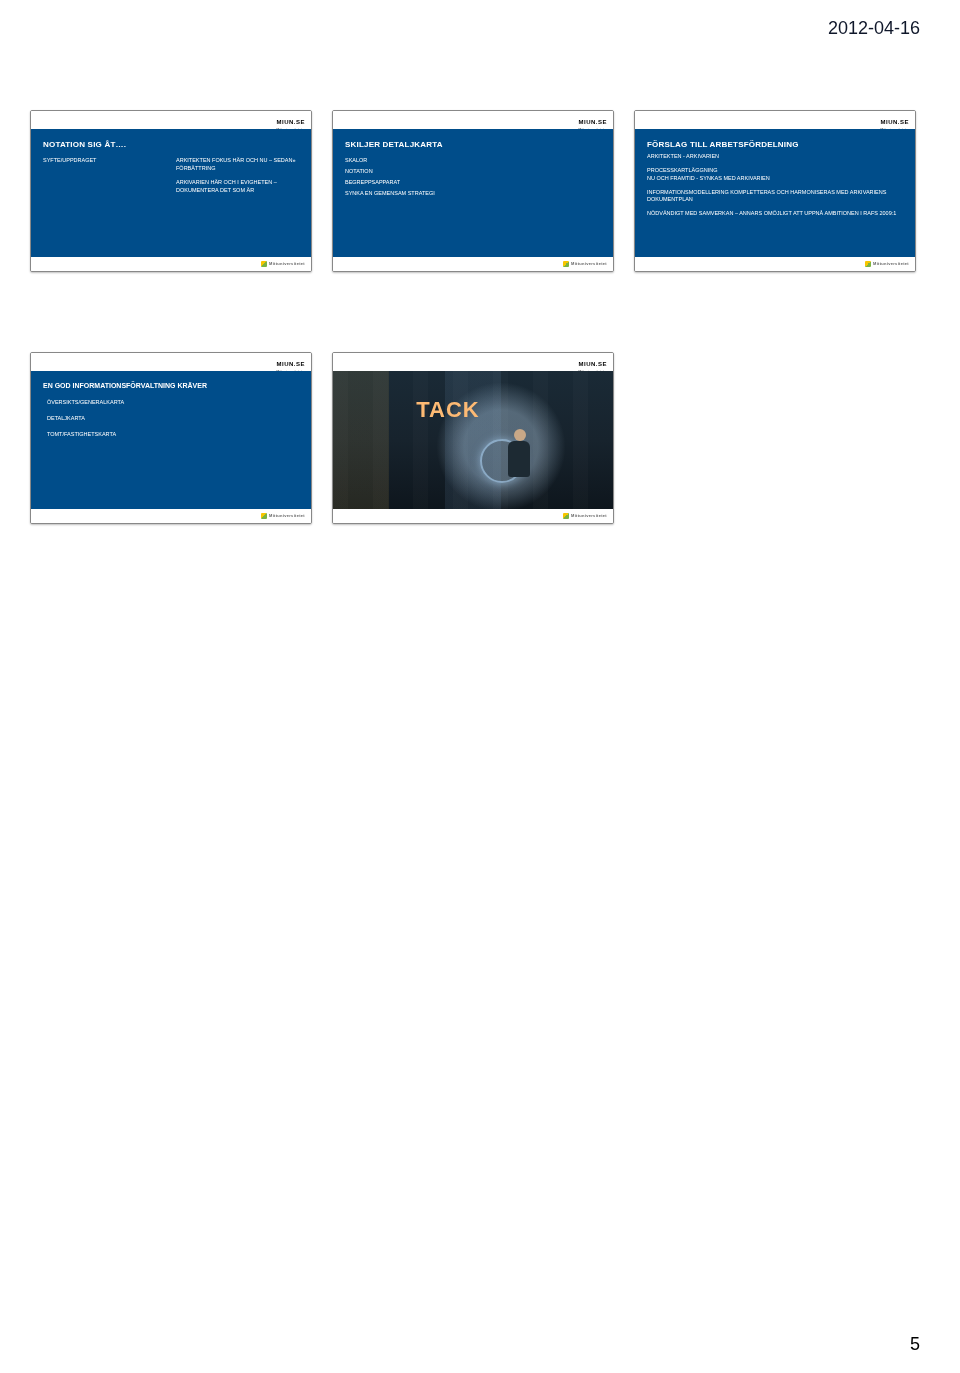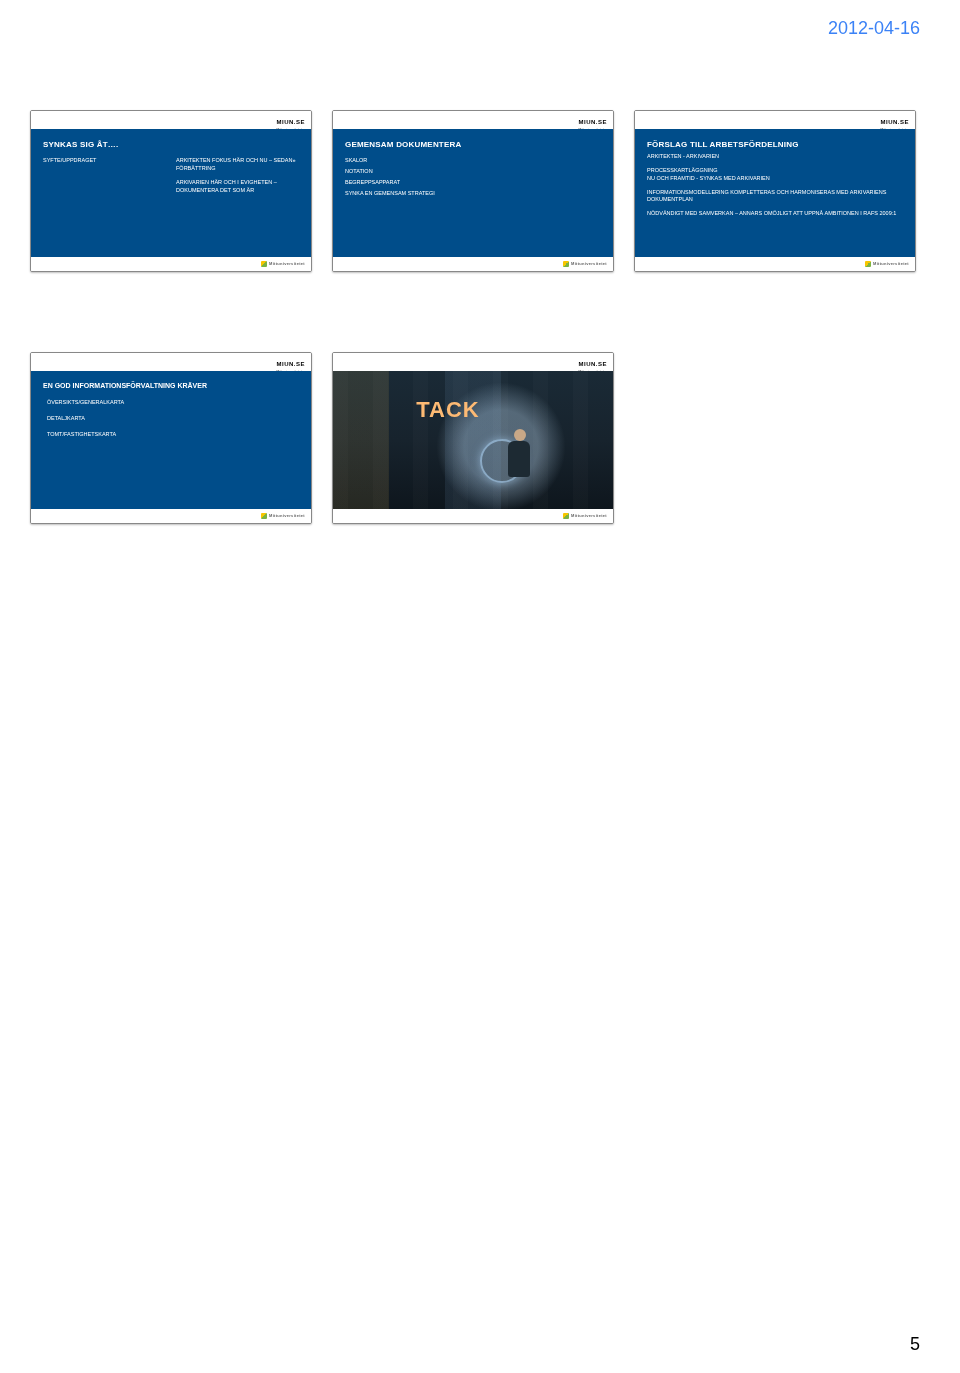--- a/index.html
+++ b/index.html
@@ -4,21 +4,21 @@
 <style>
   html,body{margin:0;padding:0;background:#fff;}
   body{
     width:960px;height:1373px;
     font-family:Arial,Helvetica,sans-serif;
     color:#000;
     position:relative;
   }
   .header-date{
     position:absolute;top:18px;right:40px;
-    font-size:18px;color:#3b82f6;
+    font-size:18px;color:#0f172a;
   }
   .page-num{
     position:absolute;bottom:18px;right:40px;
     font-size:18px;color:#000;
   }
 
   .sheet{
     position:absolute;
     top:110px;left:0;right:0;
     padding:0 30px;
@@ -146,21 +146,21 @@
   <div class="row">
 
     <div class="slide" style="height:160px;">
       <div class="slide-header">
         <div>
           <span class="logo-miun">MIUN.SE</span>
           <span class="logo-sub">Mittuniversitetet</span>
         </div>
       </div>
       <div class="slide-body">
-        <p class="h1">SYNKAS SIG ÅT….</p>
+        <p class="h1">NOTATION SIG ÅT….</p>
         <div class="two-col">
           <div class="col col-left">SYFTE/UPPDRAGET</div>
           <div class="col">
             <p class="block">ARKITEKTEN FOKUS HÄR OCH NU – SEDAN» FÖRBÄTTRING</p>
             <p class="block">ARKIVARIEN HÄR OCH I EVIGHETEN – DOKUMENTERA DET SOM ÄR</p>
           </div>
         </div>
       </div>
       <div class="slide-footer">
         <span class="footer-mark">Mittuniversitetet</span>
@@ -168,21 +168,21 @@
     </div>
 
     <div class="slide" style="height:160px;">
       <div class="slide-header">
         <div>
           <span class="logo-miun">MIUN.SE</span>
           <span class="logo-sub">Mittuniversitetet</span>
         </div>
       </div>
       <div class="slide-body">
-        <p class="h1">GEMENSAM DOKUMENTERA</p>
+        <p class="h1">SKILJER DETALJKARTA</p>
         <ul class="list">
           <li>SKALOR</li>
           <li>NOTATION</li>
           <li>BEGREPPSAPPARAT</li>
           <li>SYNKA EN GEMENSAM STRATEGI</li>
         </ul>
       </div>
       <div class="slide-footer">
         <span class="footer-mark">Mittuniversitetet</span>
       </div>

